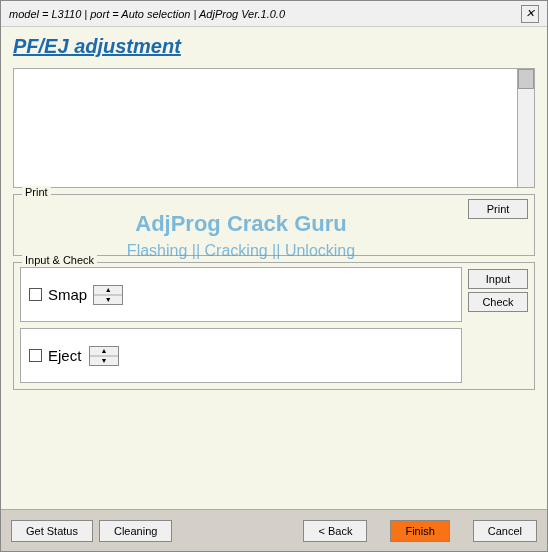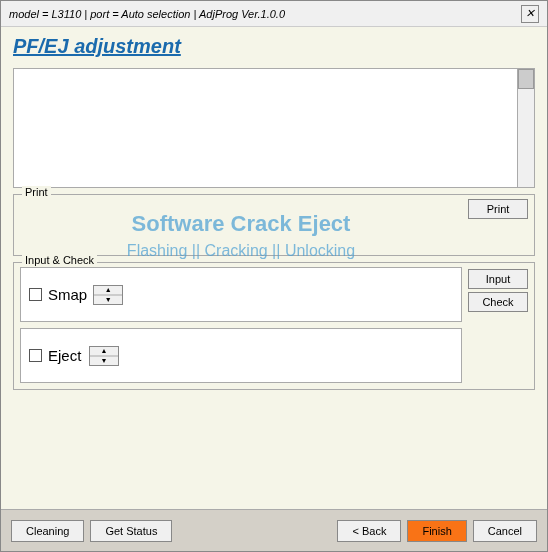--- a/index.html
+++ b/index.html
@@ -221,21 +221,21 @@
       padding: 6px 10px;
       display: flex;
       align-items: center;
       gap: 6px;
       flex-shrink: 0;
       height: 42px;
     }
     .footer-right {
       margin-left: auto;
       display: flex;
-      gap: 6px;
+      gap: 23px;
     }
     .btn-footer {
       background: #f0f0f0;
       border: 1px solid #888;
       padding: 4px 14px;
       font-size: 11px;
       cursor: pointer;
       min-width: 55px;
       text-align: center;
     }
@@ -263,21 +263,21 @@
       <textarea class="log-textarea" style=""></textarea>
       <div class="scrollbar-v">
         <div class="scrollbar-thumb"></div>
       </div>
     </div>
 
     <div class="section-group print-section">
       <span class="section-label">Print</span>
       <div class="print-row">
         <div class="print-input-area watermark-container">
-          <div class="watermark-text">Software Crack Eject</div>
+          <div class="watermark-text">AdjProg Crack Guru</div>
           <div class="watermark-sub">Flashing || Cracking || Unlocking</div>
         </div>
         <div class="print-btn-col">
           <button class="btn">Print</button>
         </div>
       </div>
     </div>
 
     <div class="section-group">
       <span class="section-label">Input &amp; Check</span>
@@ -304,21 +304,21 @@
         </div>
         <div class="input-check-btns">
           <button class="btn">Input</button>
           <button class="btn">Check</button>
         </div>
       </div>
     </div>
   </div>
 
   <div class="footer">
+    <button class="btn-footer">Get Status</button>
     <button class="btn-footer">Cleaning</button>
-    <button class="btn-footer">Get Status</button>
     <div class="footer-right">
       <button class="btn-footer">&lt; Back</button>
       <button class="btn-footer btn-finish">Finish</button>
       <button class="btn-footer">Cancel</button>
     </div>
   </div>
 </div>
 
 </body></html>

